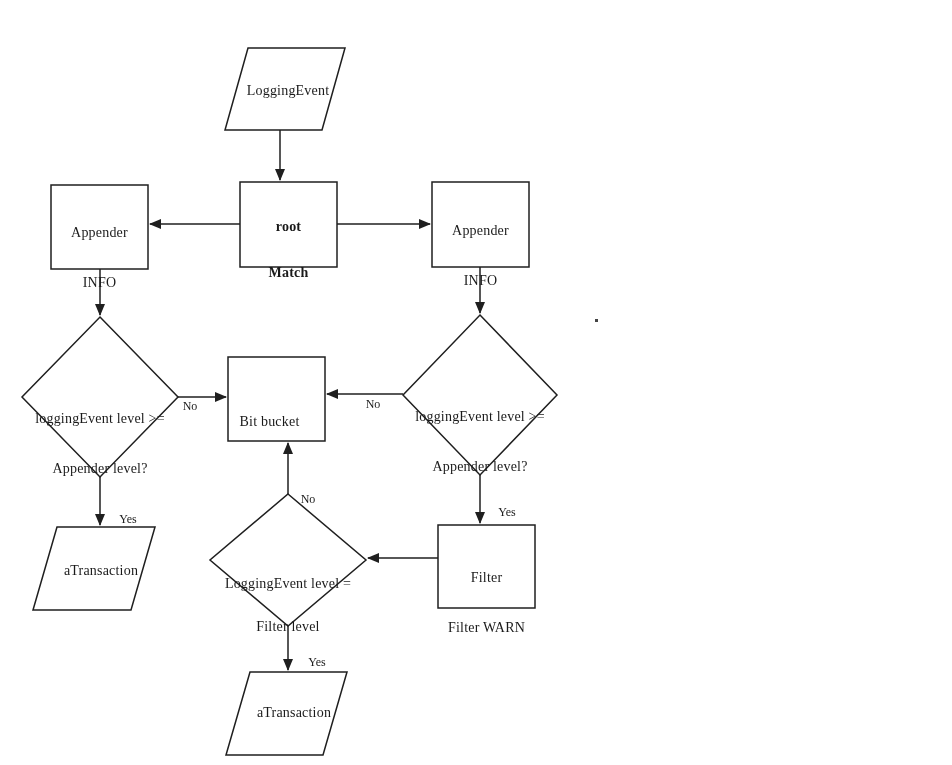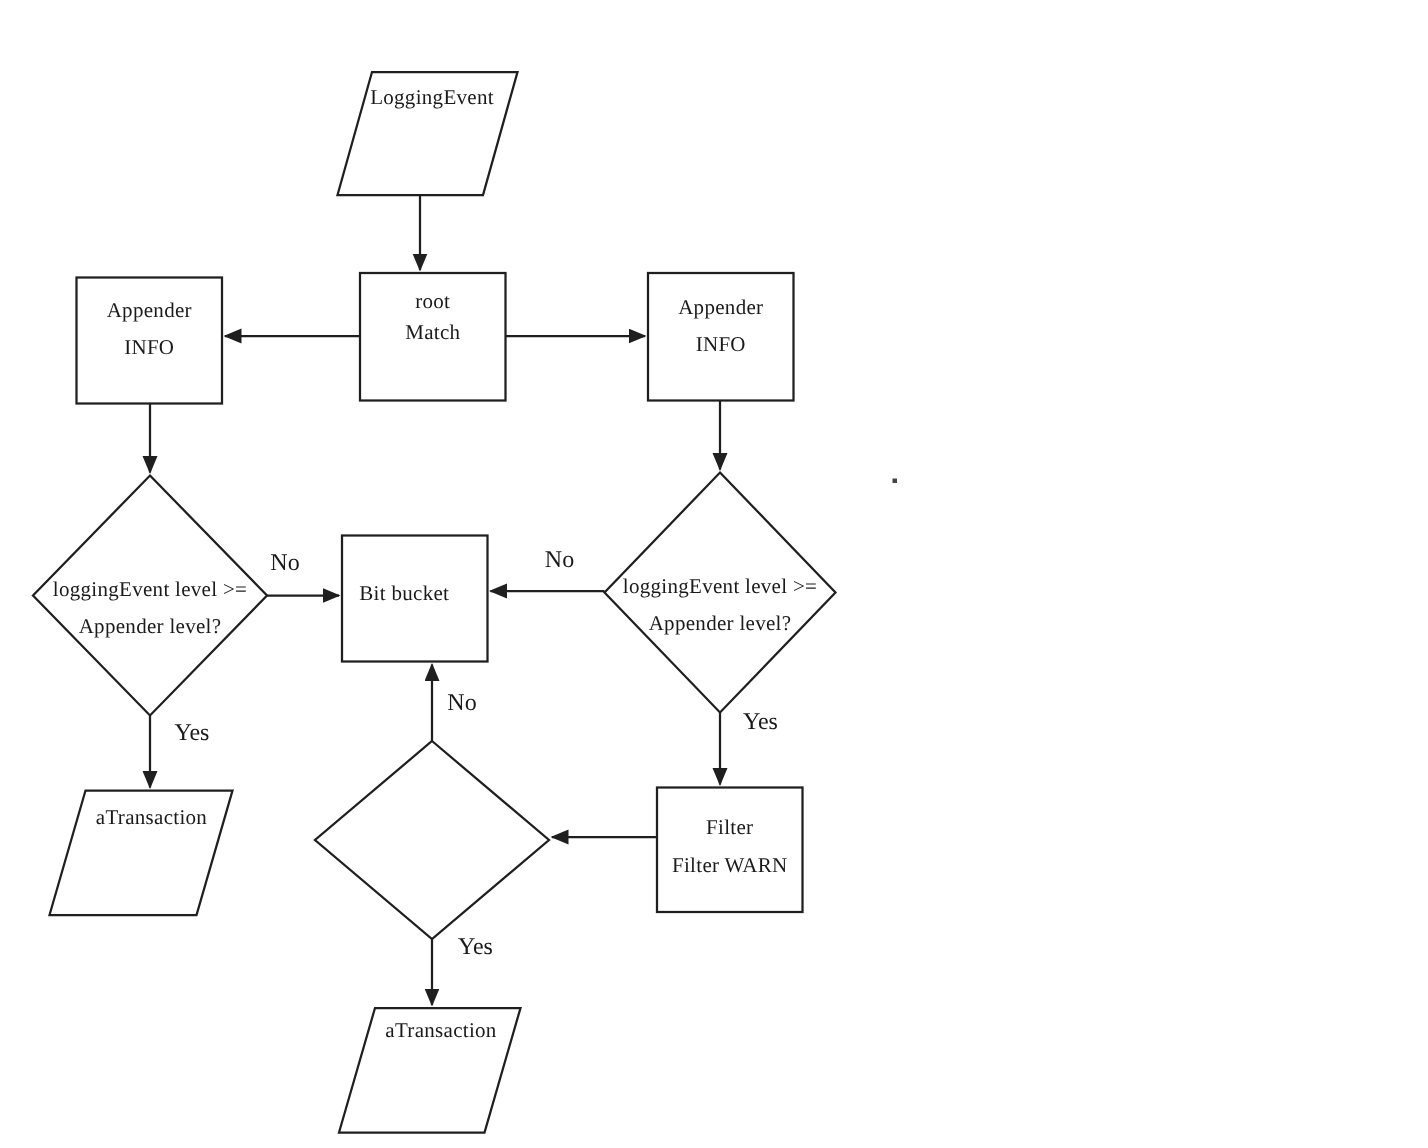--- a/index.html
+++ b/index.html
@@ -22,31 +22,33 @@
   }
   .node-label {
     position: absolute;
     text-align: center;
     font-size: 14px;
     color: #1a1a1a;
     letter-spacing: 0.2px;
   }
   .node-label div {
     white-space: nowrap;
+    margin-top: 25px;
   }
-  .lh21 { line-height: 21px; }
+  .lh21 { line-height: 21px; font-weight: bold; }
   .lh25 { line-height: 25px; }
   .lh18 { line-height: 18px; }
   .lh24 { line-height: 24px; }
   .edge-label {
     position: absolute;
     transform: translate(-50%, -50%);
-    font-size: 16px;
+    font-size: 12px;
     color: #1a1a1a;
     white-space: nowrap;
+    margin-top: 30px;
   }
   .shape {
     fill: #ffffff;
     stroke: #1f1f1f;
     stroke-width: 1.5;
   }
   .edge {
     stroke: #1f1f1f;
     stroke-width: 1.5;
     fill: none;
@@ -125,20 +127,24 @@
   <div class="node-label lh25" style="left:403px; top:379px; width:154px;">
     <div>loggingEvent level &gt;=</div>
     <div>Appender level?</div>
   </div>
 
   <div class="node-label lh25" style="left:438px; top:540px; width:97px;">
     <div>Filter</div>
     <div>Filter WARN</div>
   </div>
 
+  <div class="node-label lh18" style="left:210px; top:550px; width:156px;">
+    <div>LoggingEvent level =</div>
+    <div>Filter level</div>
+  </div>
 
   <div class="node-label lh24" style="left:40px; top:534px; width:122px;">
     <div>aTransaction</div>
   </div>
 
   <div class="node-label lh24" style="left:233px; top:676px; width:122px;">
     <div>aTransaction</div>
   </div>
 
   <div class="edge-label" style="left:190px; top:376px;">No</div>

